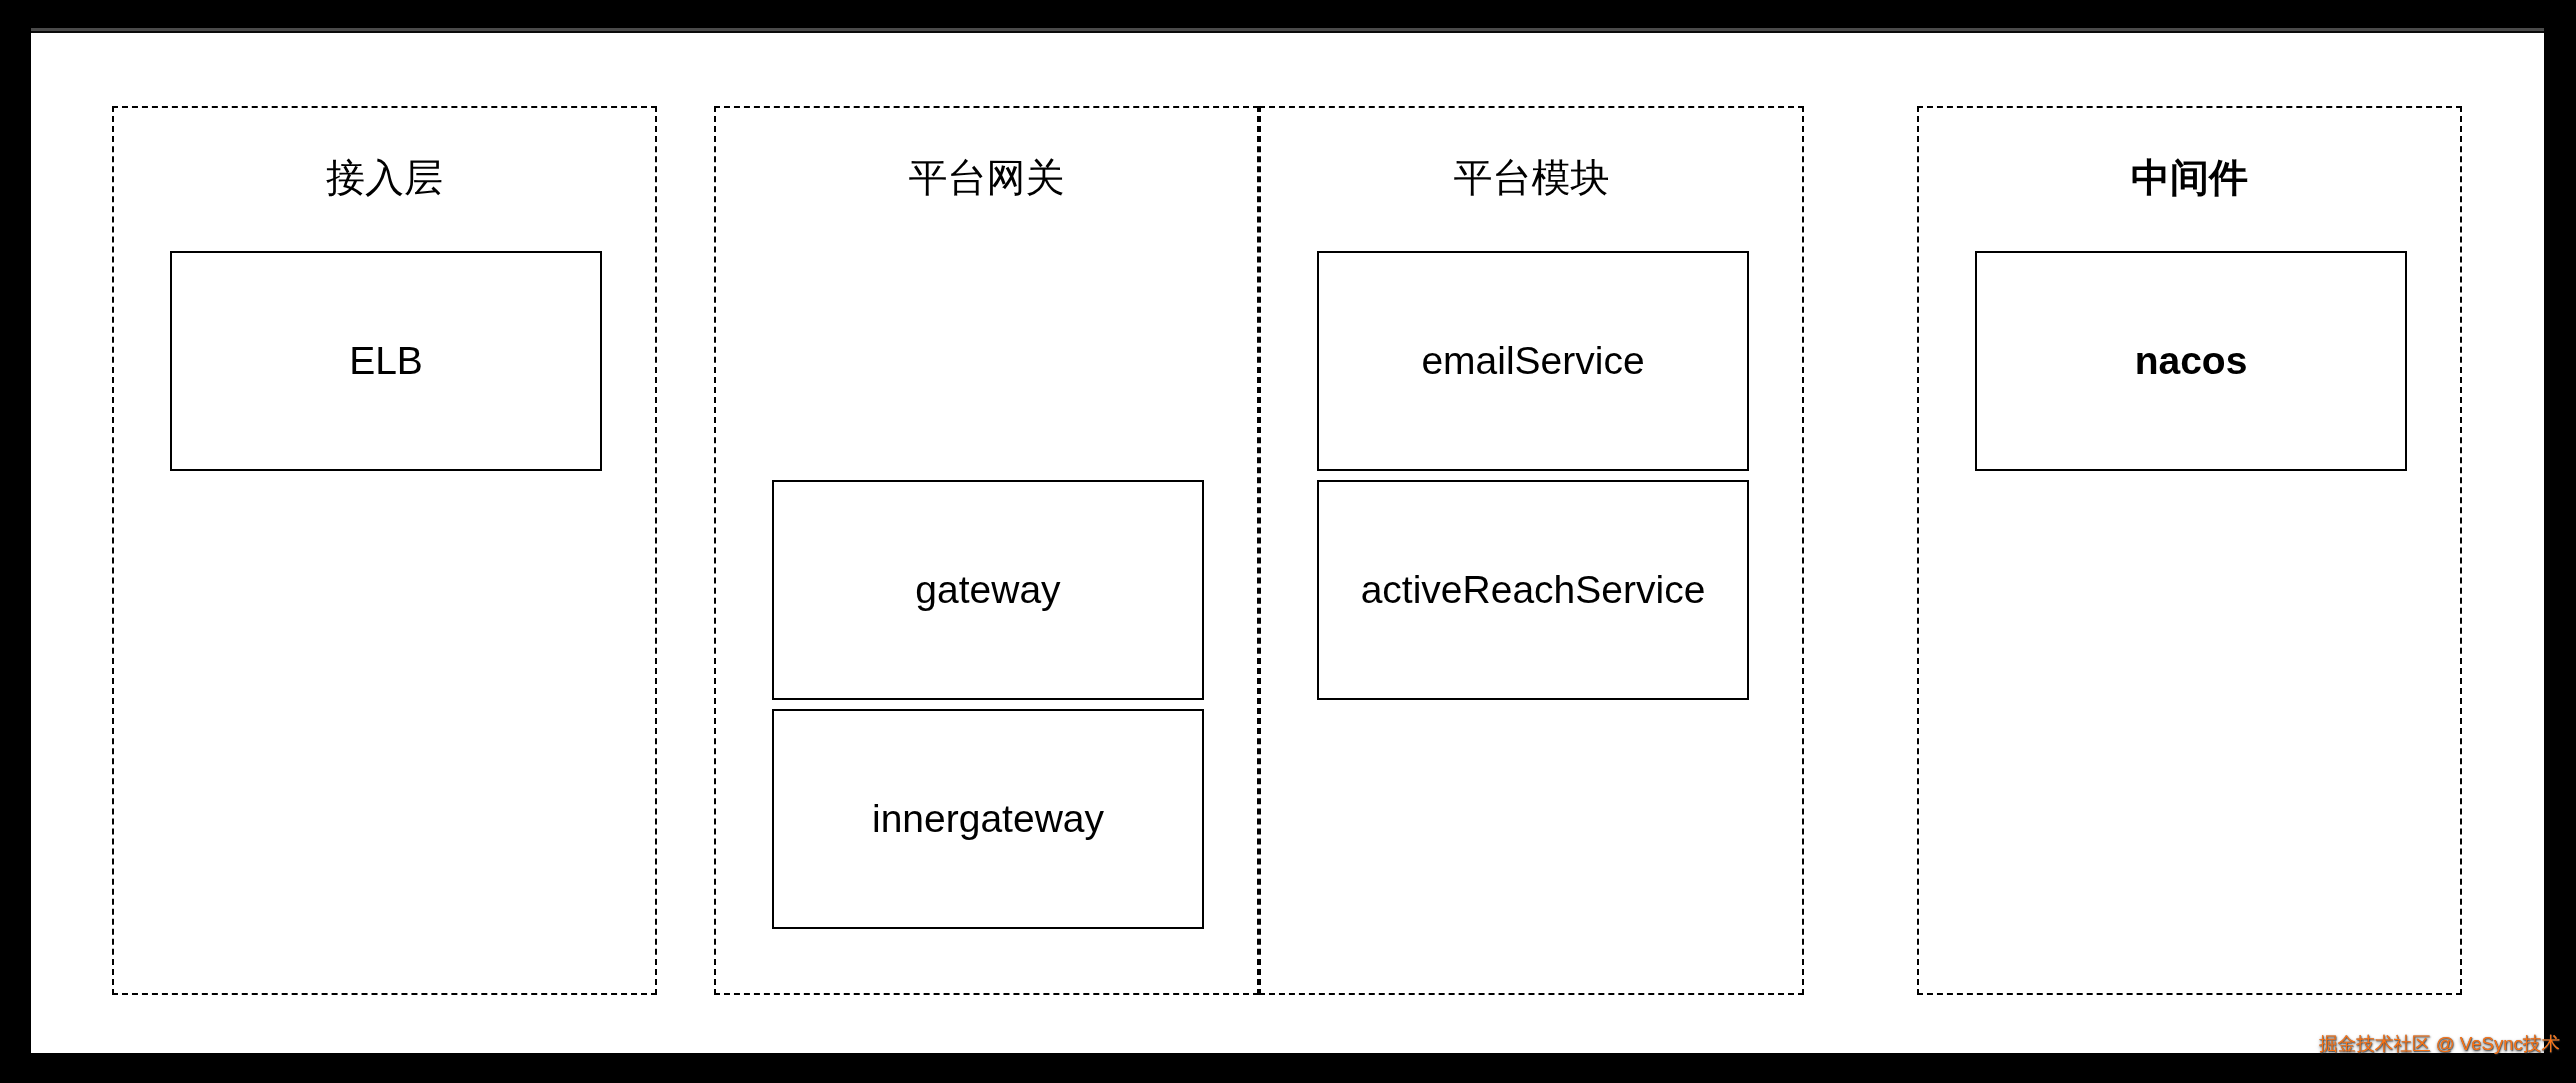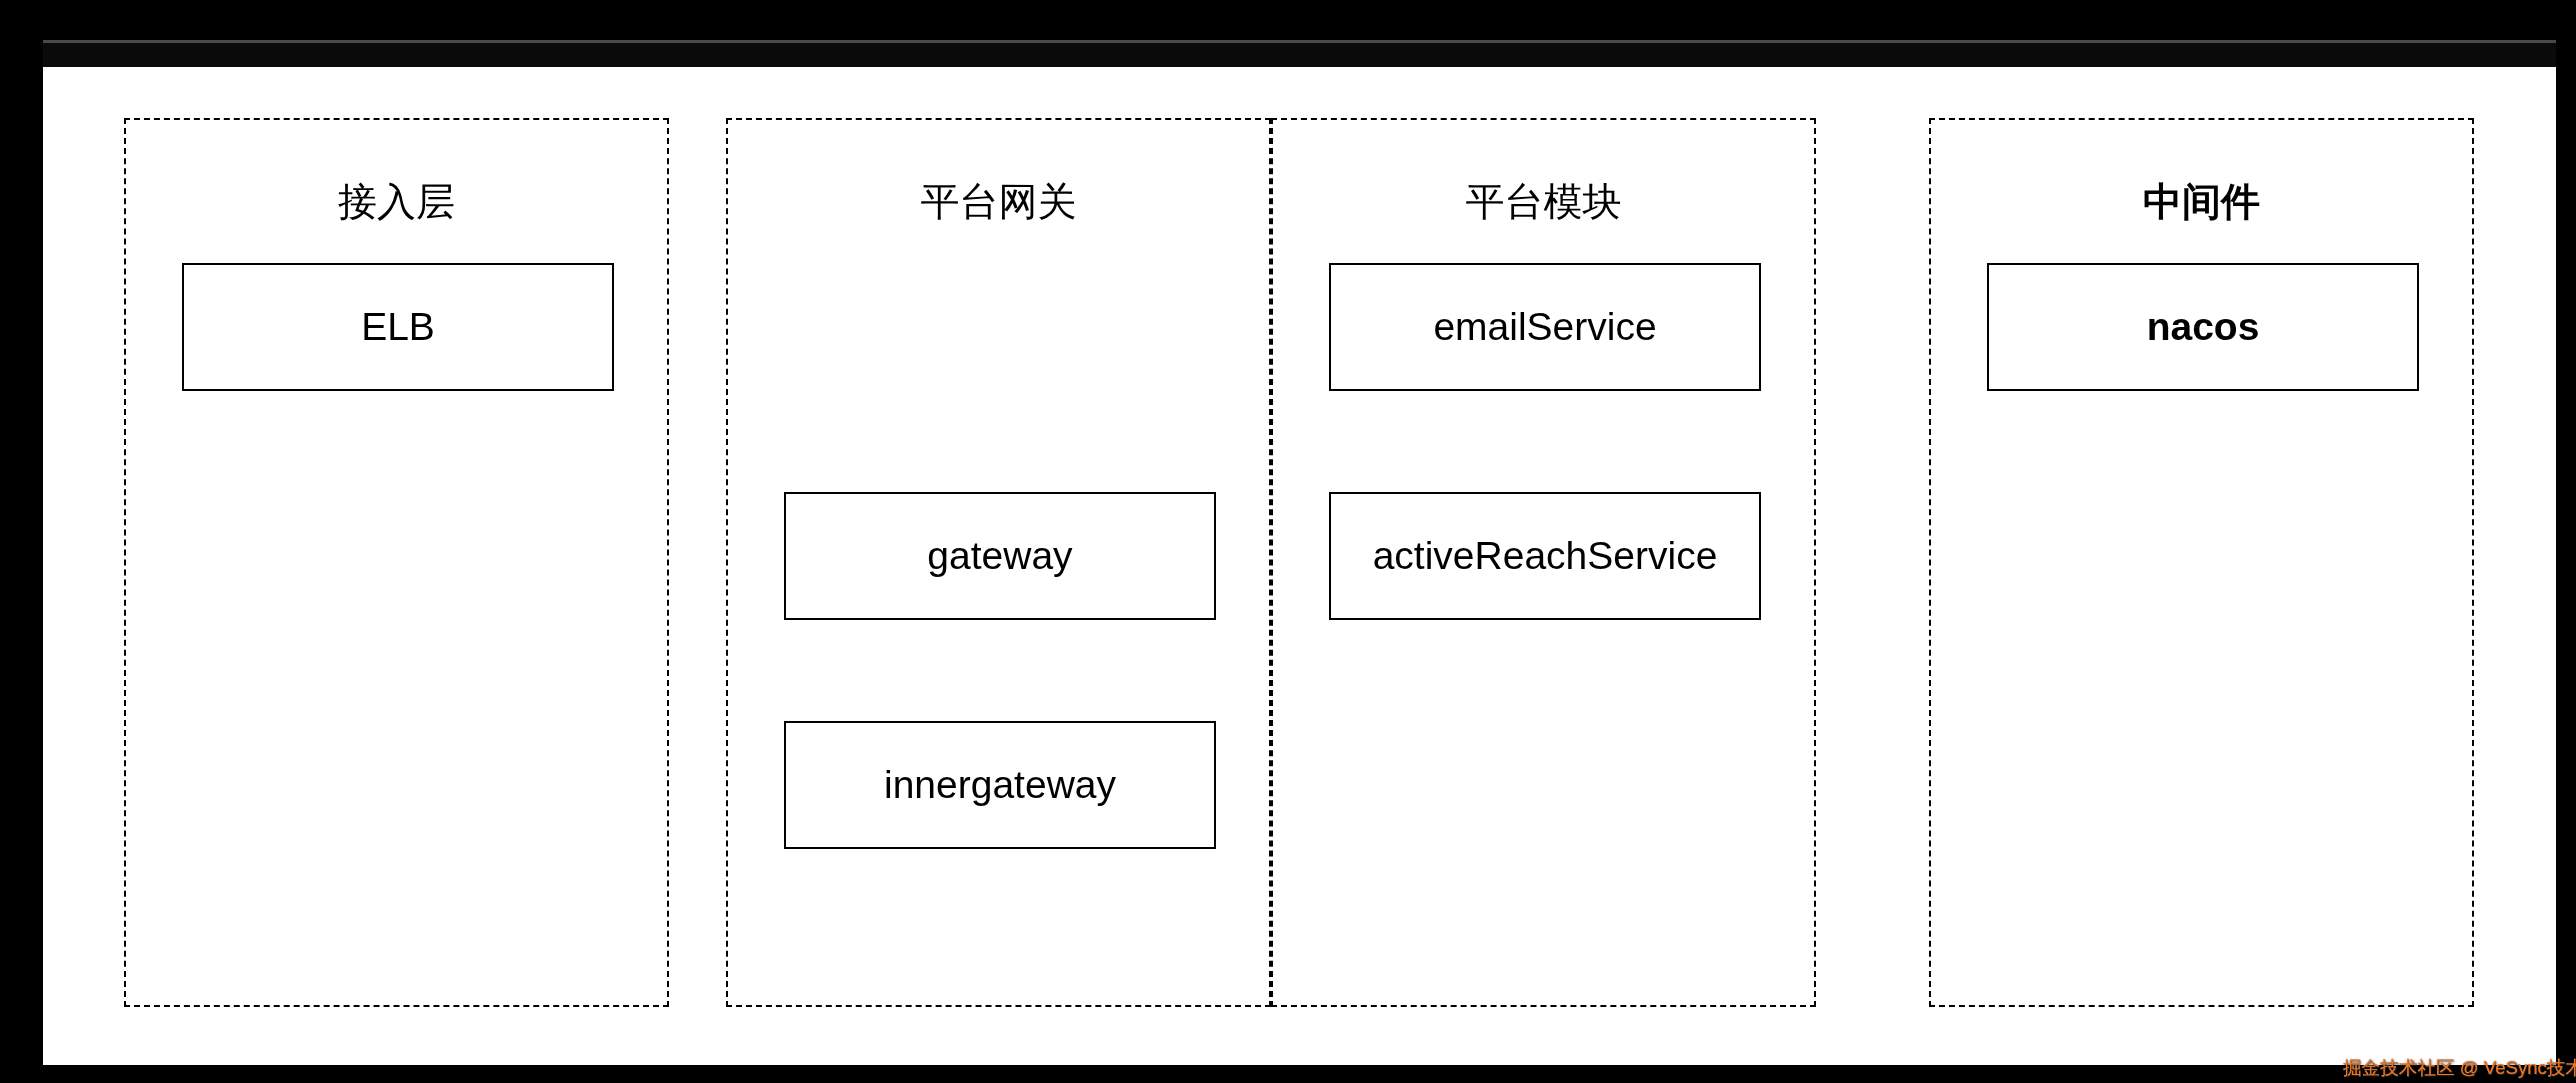--- a/index.html
+++ b/index.html
@@ -1,15 +1,15 @@
 <!DOCTYPE html>
 <html style="font-size:11.4px"><head>
 <meta charset="utf-8">
 <style>
-  * { margin: 0; padding: 12px; box-sizing: border-box; }
+  * { margin: 0; padding: 0; box-sizing: border-box; }
   html, body {
     width: 2576px; height: 1084px;
     background: #000;
     overflow: hidden;
     position: relative;
     font-family: "Liberation Sans", "DejaVu Sans", sans-serif;
   }
   
   .canvas {
     position: absolute;
@@ -46,21 +46,21 @@
     text-align: center;
     font-size: 39px;
     line-height: 40px;
     color: #000;
     white-space: nowrap;
   }
   
   .node {
     position: absolute;
     left: 56px;
-    width: 432px; height: 128px;
+    width: 432px; height: 220px;
     border: 2.9px solid #000;
     background: #fff;
     display: flex;
     align-items: center;
     justify-content: center;
   }
   .row-1 { top: 143px; }
   .row-2 { top: 372px; }
   .row-3 { top: 601px; text-align: center; }
   .node-label {

